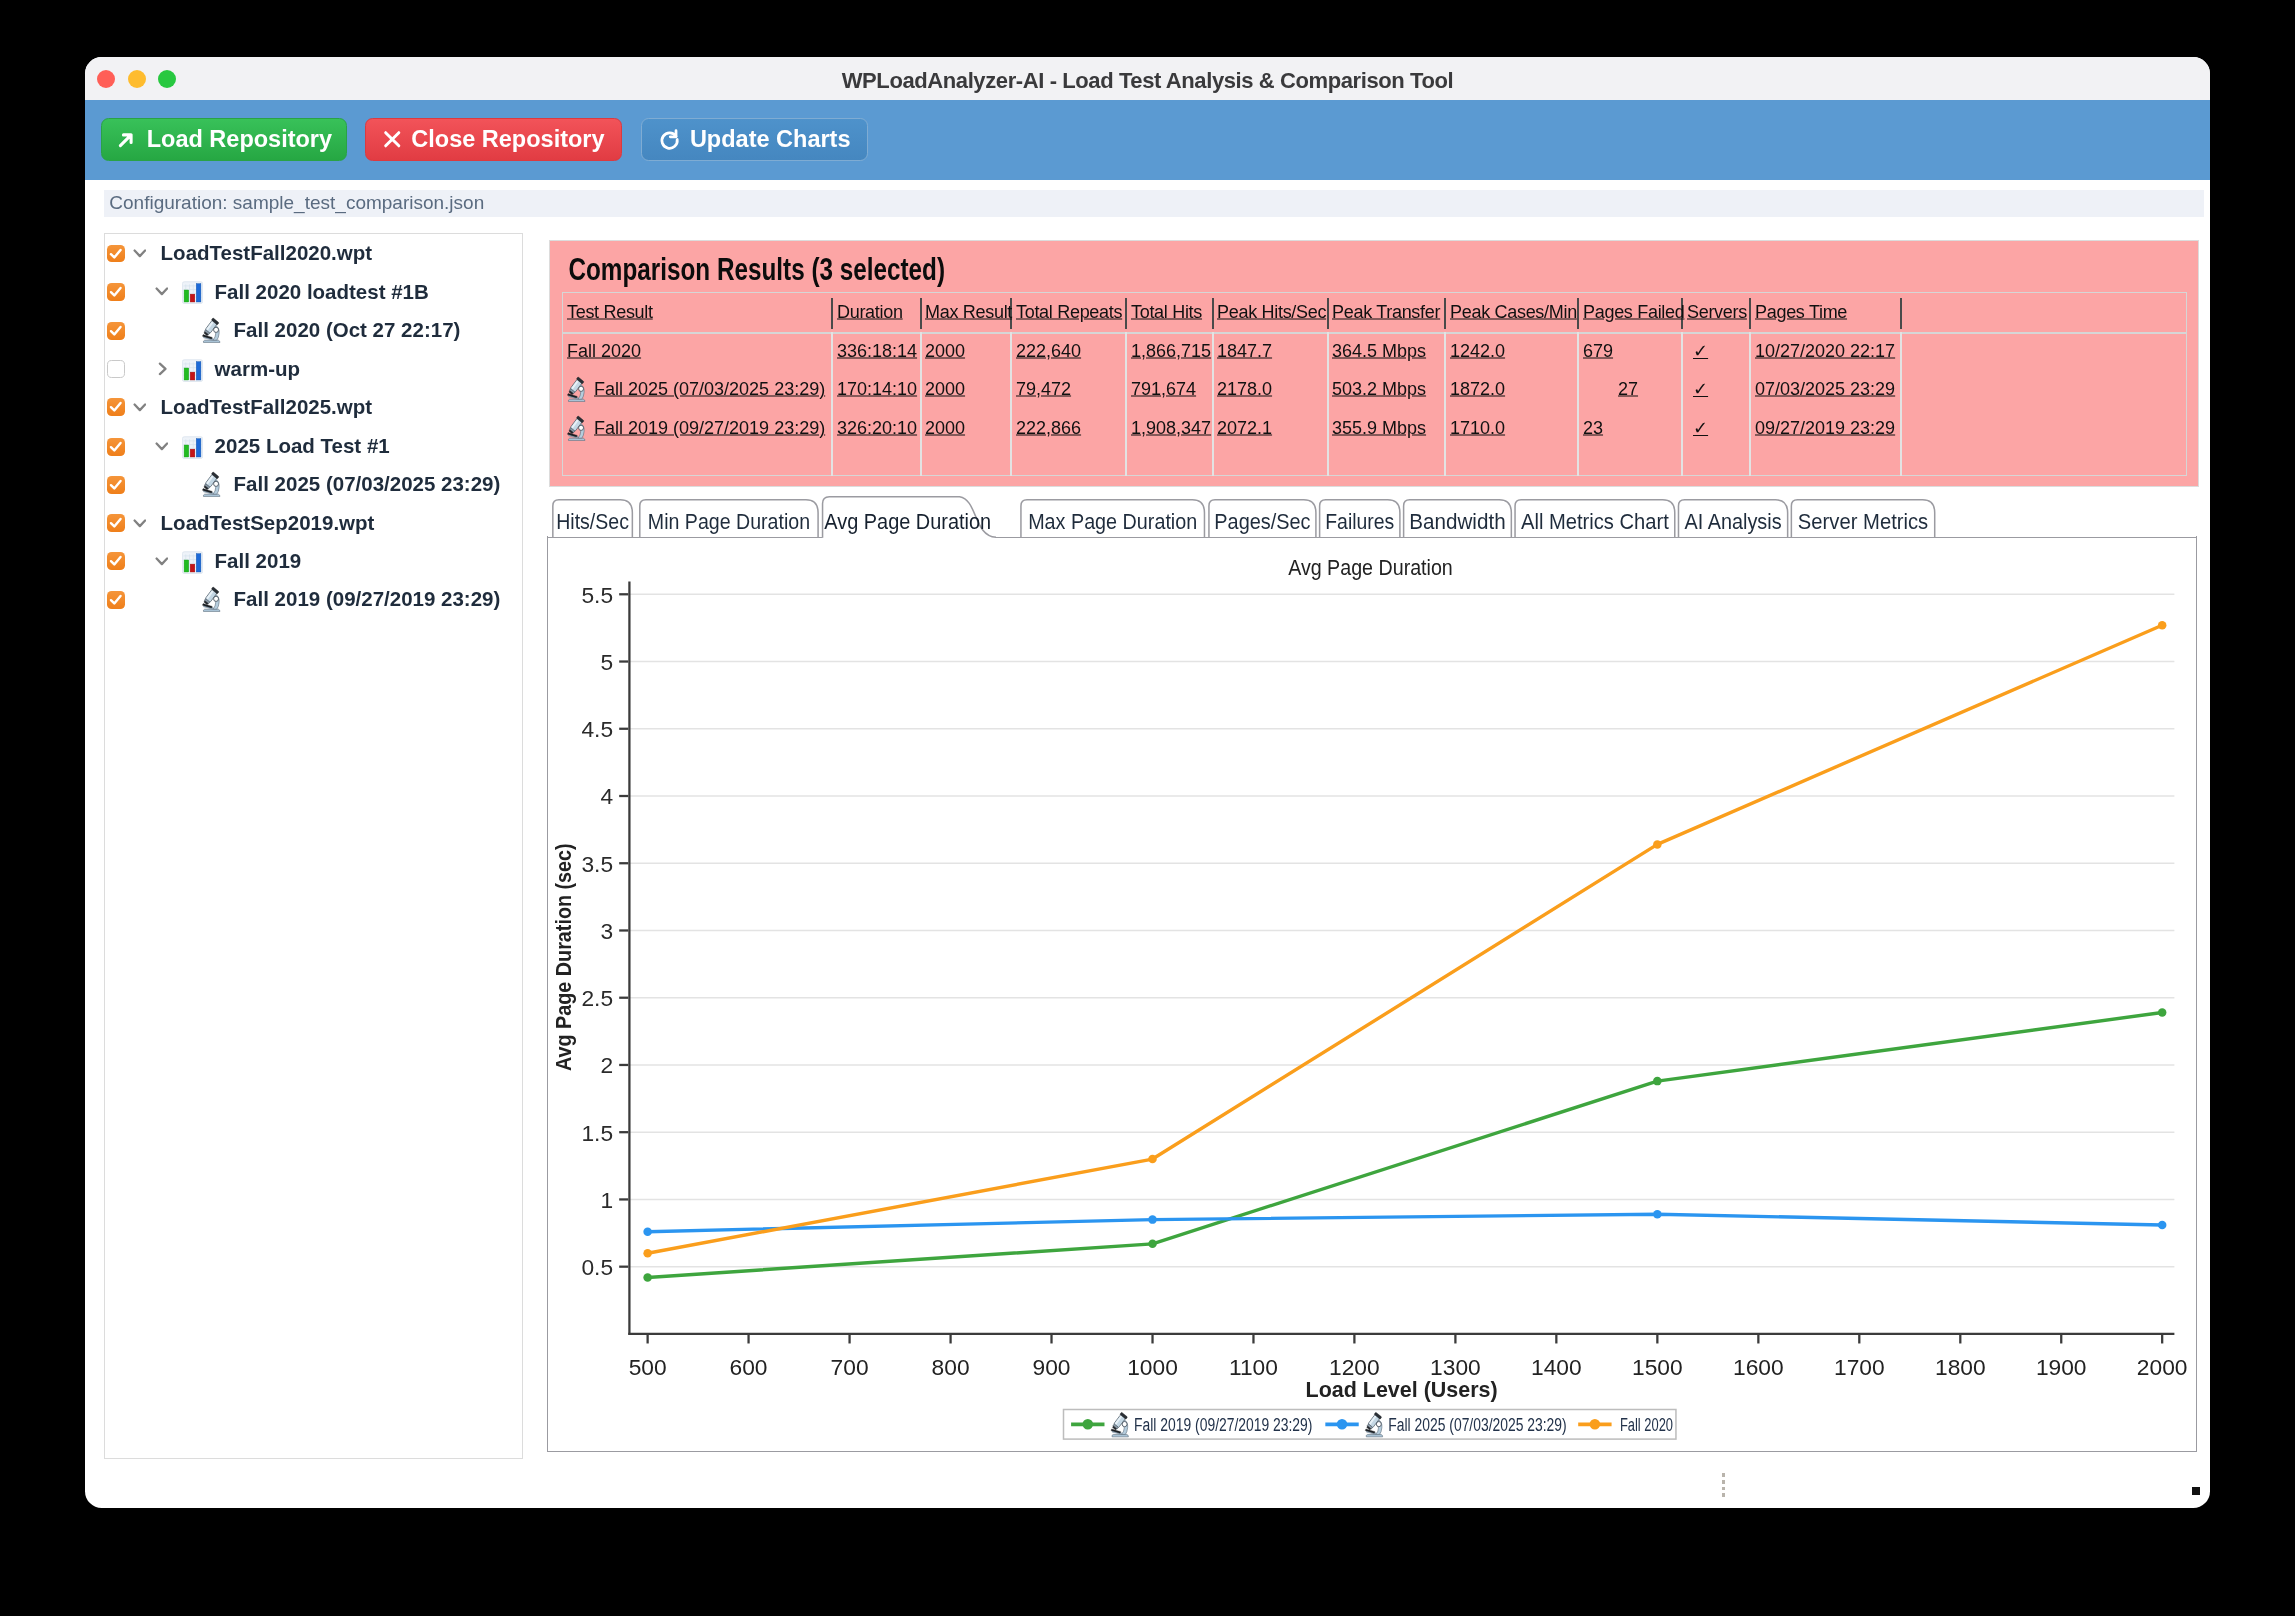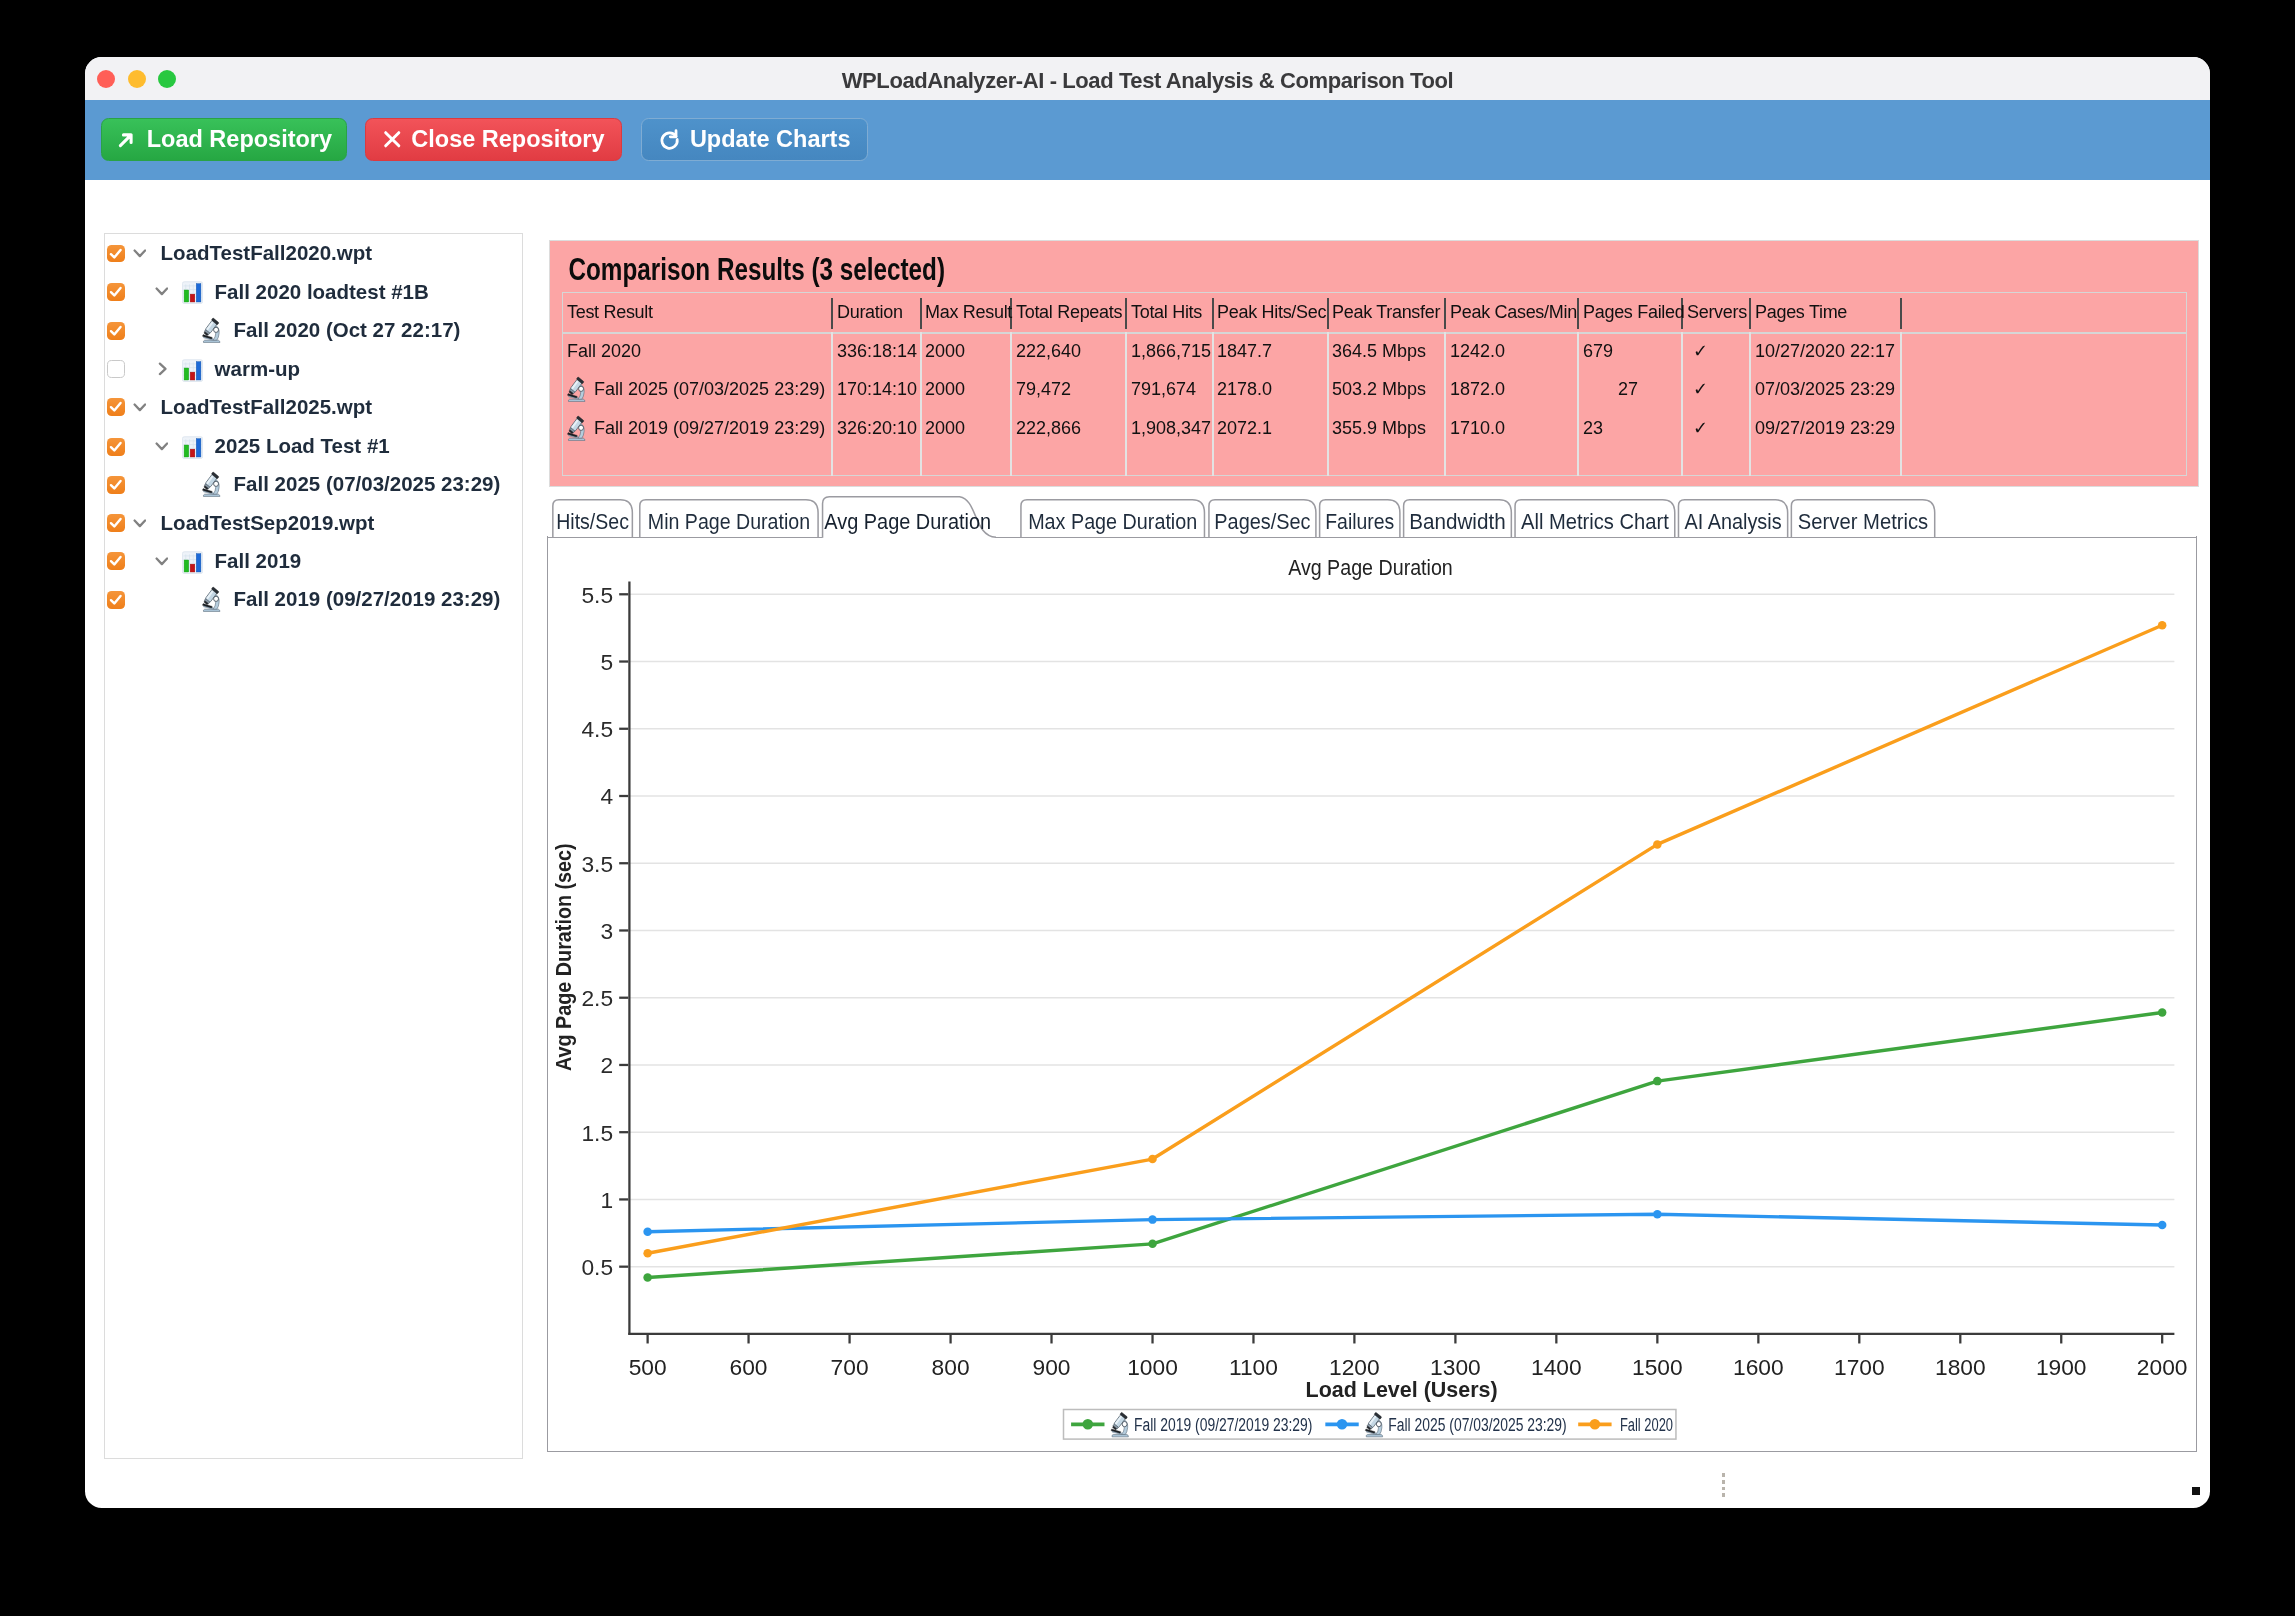--- a/index.html
+++ b/index.html
@@ -8,21 +8,21 @@
 #titlebar .dot { position:absolute; top:13px; width:18px; height:18px; border-radius:50%; }
 #title { position:absolute; width:100%; text-align:center; top:10.6px; font-size:22px; letter-spacing:-0.4px; font-weight:bold; color:#3a3a3c; }
 #toolbar { position:absolute; left:0; top:43px; width:100%; height:80px; background:#5b9ad2; }
 .btn { position:absolute; top:17.5px; height:43px; border-radius:7.6px; color:#fff; font-size:23.5px; font-weight:bold; display:flex; align-items:center; justify-content:center; }
 #configbar { position:absolute; left:19px; top:133px; width:2100px; height:26.6px; background:#eef1f7; color:#5a6b80; font-size:19px; line-height:26.6px; padding-left:5.3px; }
 #tree { position:absolute; left:18.6px; top:176px; width:419px; height:1226px; background:#fff; border:1.5px solid #dcdcdc; }
 .cb { position:absolute; width:17.5px; height:17.5px; border-radius:4.6px; background:linear-gradient(#f5953a,#ef7f1a); }
 .cbu { position:absolute; width:17.5px; height:17.5px; border-radius:4.6px; background:#fff; border:1.5px solid #c9c9c9; }
 .tn { position:absolute; font-size:20.5px; color:#1f2c3c; white-space:nowrap; transform:translateY(-50%);font-weight:bold; }
 #cmp { position:absolute; left:464px; top:183px; width:1650px; height:247px; background:#fca5a5; border:1.5px solid #dcdcdc; }
-.tc { position:absolute; font-size:18px; color:#111; white-space:nowrap; transform:translateY(-50%); }
+.tc { position:absolute; font-size:18px; color:#111; white-space:nowrap; transform:translateY(-50%);text-decoration:underline; }
 #notebook { position:absolute; left:462px; top:479px; width:1650px; height:916px; background:#fff; border:1.5px solid #9b9ba1; border-top:none; }
 #tabbar { position:absolute; left:462px; top:436px; width:1650px; height:47px; }
 #chart { position:absolute; left:462px; top:479px; width:1650px; height:916px; }
 </style></head>
 <body>
 
 <svg width="0" height="0" style="position:absolute">
 <defs>
 <g id="micro">
   <g transform="scale(0.25, 0.262)">
@@ -67,20 +67,21 @@
           <path d="M 23.5 11 A 10 10 0 1 0 25 15" stroke="#fff" stroke-width="3.6" fill="none" stroke-linecap="round"></path>
           <path d="M23.5 3.5 L23.5 11.5 L16 11.5" stroke="#fff" stroke-width="3.6" fill="none" stroke-linecap="round" stroke-linejoin="round"></path>
         </svg>Update Charts</div>
   </div>
   <div id="titlebar">
     <div class="dot" style="left:12px; background:#ff5f57"></div>
     <div class="dot" style="left:43px; background:#febc2e"></div>
     <div class="dot" style="left:73px; background:#28c840"></div>
     <div id="title">WPLoadAnalyzer-AI - Load Test Analysis &amp; Comparison Tool</div>
   </div>
+  <div id="configbar">Configuration: sample_test_comparison.json</div>
   <div id="tree">
 <div class="cb" style="left:2.9px;top:10.5px"><svg width="17.5" height="17.5" viewBox="0 0 23 23">
           <path d="M5.2 12.1 L9.6 16.4 L17.8 6.6" fill="none" stroke="#fff" stroke-width="3.2" stroke-linecap="round" stroke-linejoin="round"></path>
         </svg></div>
 <svg style="position:absolute;left:28px;top:14.7px" width="13.7" height="9" viewBox="0 0 18 12">
         <path d="M2 2 L9 9.5 L16 2" fill="none" stroke="#818181" stroke-width="3" stroke-linecap="round" stroke-linejoin="round"></path>
       </svg>
 <div class="tn" style="left:56px;top:19px">LoadTestFall2020.wpt</div>
 <div class="cb" style="left:2.9px;top:49px"><svg width="17.5" height="17.5" viewBox="0 0 23 23">
           <path d="M5.2 12.1 L9.6 16.4 L17.8 6.6" fill="none" stroke="#fff" stroke-width="3.2" stroke-linecap="round" stroke-linejoin="round"></path>

